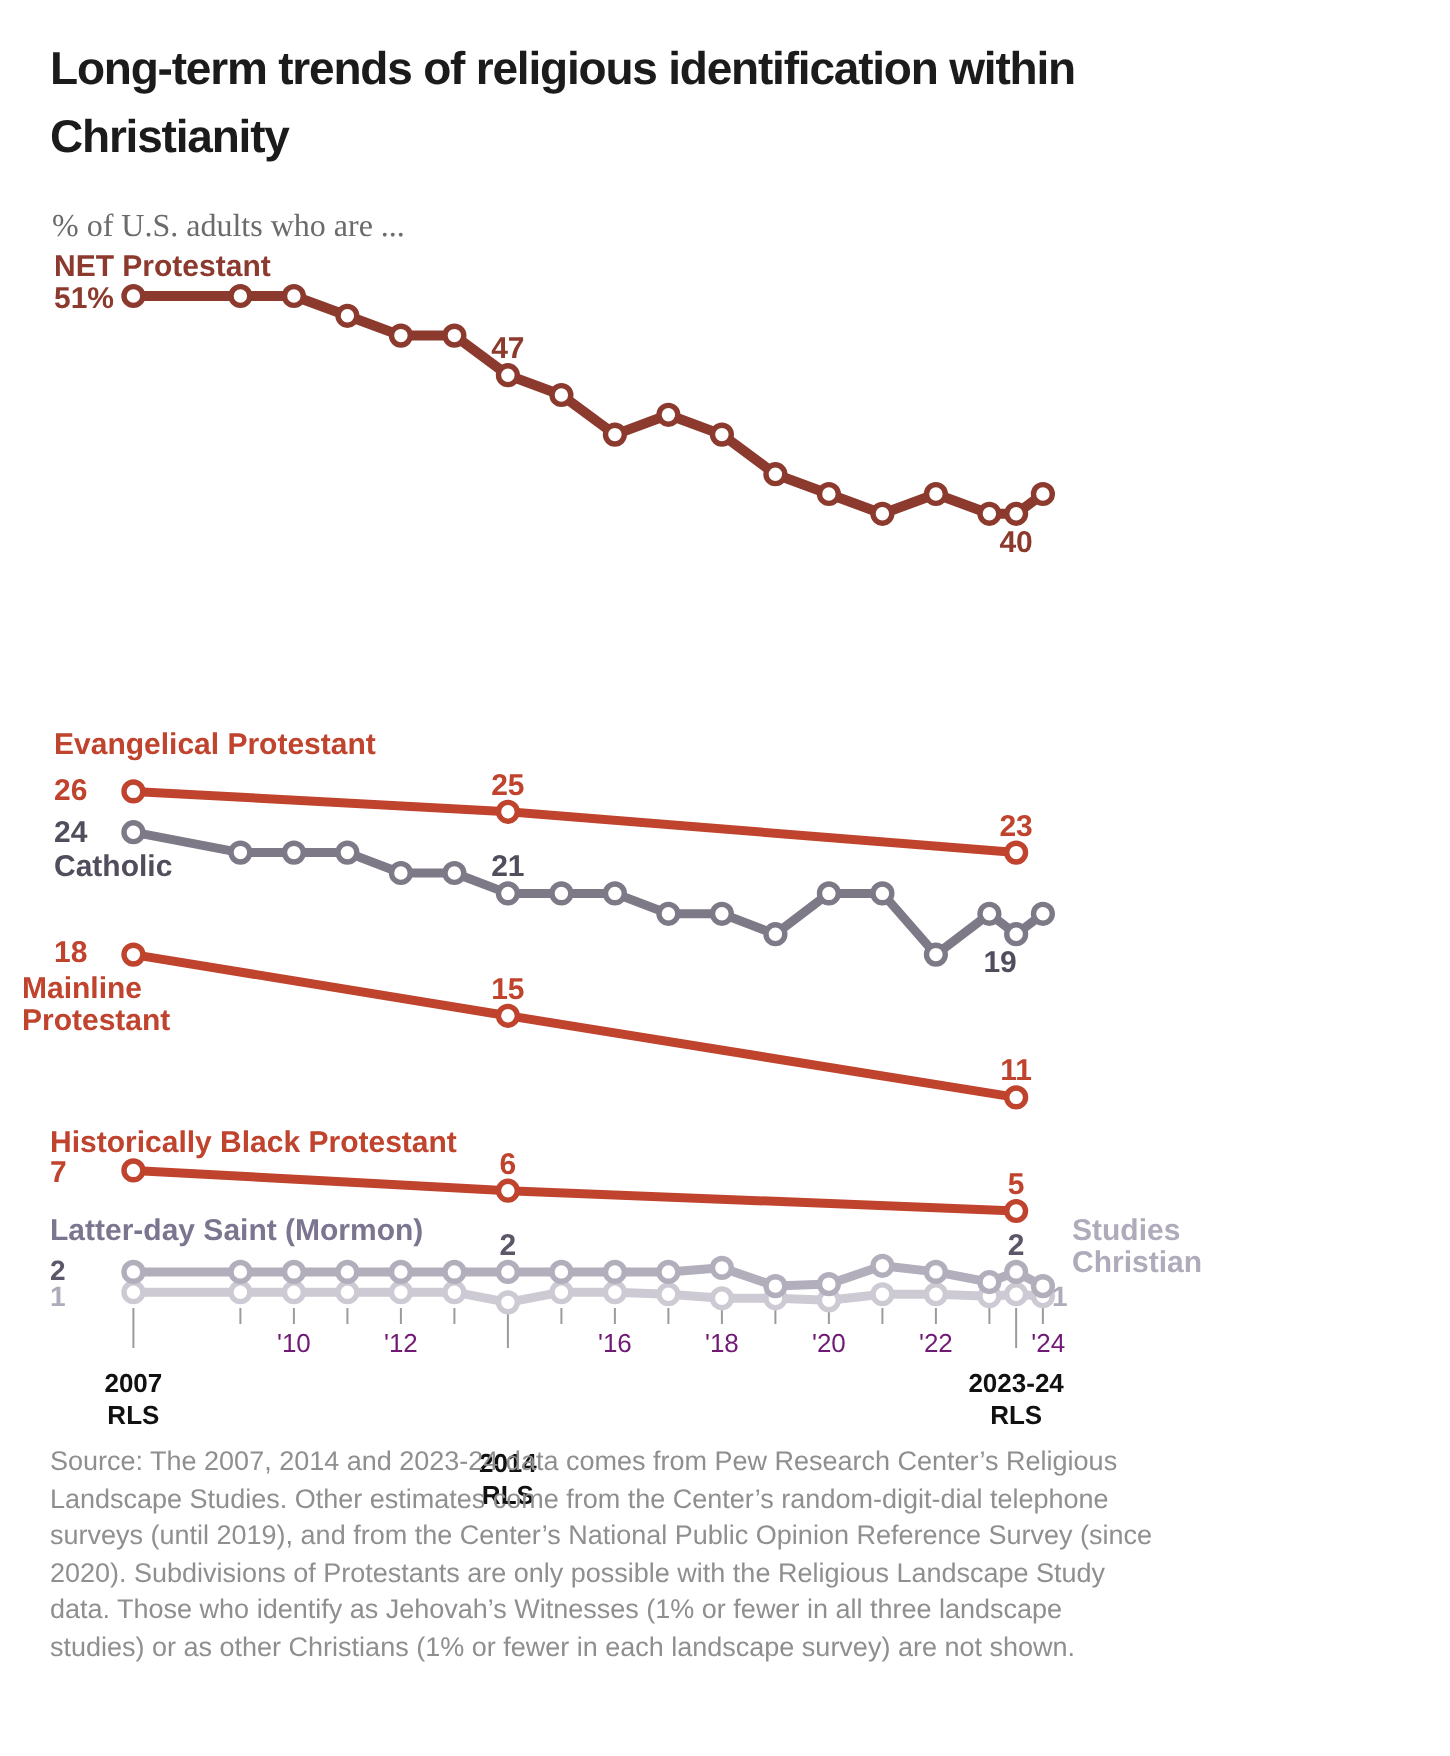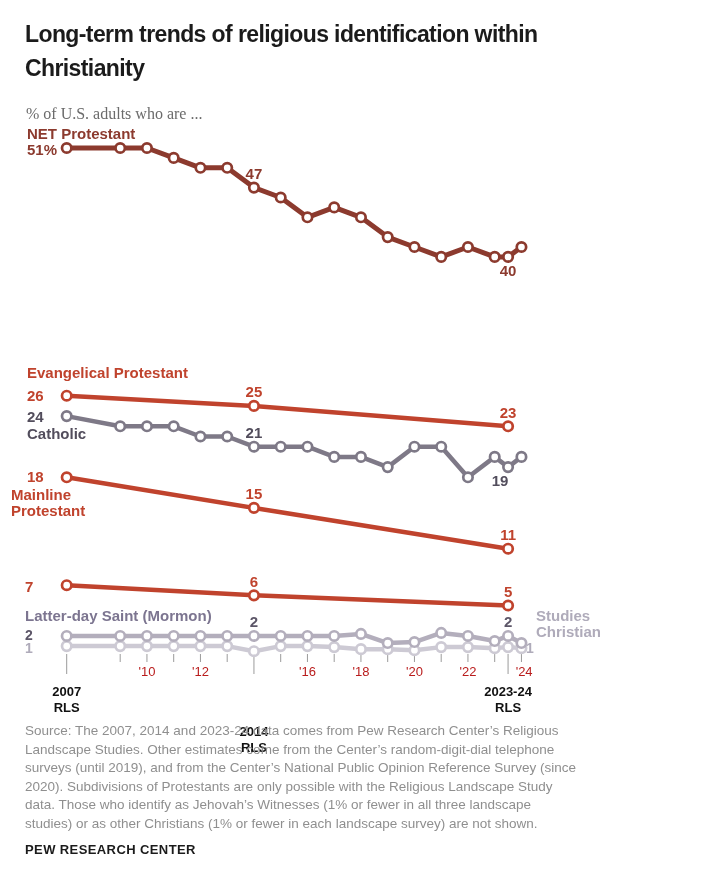--- a/index.html
+++ b/index.html
@@ -9,21 +9,21 @@
   .title{font-size:23px;font-weight:700;color:#1b1b1b;line-height:34px;letter-spacing:-0.6px;white-space:pre-line;}
   .subtitle{font-family:"Liberation Serif",serif;font-size:16px;color:#6b6b6b;}
   .slabel{font-size:15px;font-weight:700;line-height:16px;white-space:pre-line;}
   .slabel-sm{font-size:14px;font-weight:700;line-height:14px;}
   .maroon{color:#8C3A2E}
   .red{color:#C0432D}
   .cath{color:#524D5C}
   .ldsh{color:#7C7590}
   .ldsv{color:#5C5668}
   .orth{color:#AFABBA}
-  .yl{position:absolute;top:664px;font-size:13px;color:#b91c1c;transform:translateX(-50%);}
+  .yl{position:absolute;top:664px;font-size:13px;color:#701a75;transform:translateX(-50%);}
   .rls{position:absolute;top:684px;font-size:13px;font-weight:700;color:#111;line-height:15.5px;
        text-align:center;white-space:pre-line;transform:translateX(-50%);}
   .source{font-size:13.5px;line-height:18.6px;color:#8f8f8f;white-space:pre-line;width:630px;}
   .footer{font-size:13px;font-weight:700;color:#1b1b1b;letter-spacing:0.4px;}
   svg text.vl{font-family:"Liberation Sans",sans-serif;font-size:15px;font-weight:700;text-anchor:middle;}
 </style>
 </head>
 <body>
 
 <div id="canvas">
@@ -157,20 +157,21 @@
   <div class="abs slabel maroon" style="left:27px;top:142px;">51%</div>
 
   <div class="abs slabel red" style="left:27px;top:365px;">Evangelical Protestant</div>
   <div class="abs slabel red" style="left:27px;top:388px;">26</div>
   <div class="abs slabel cath" style="left:27px;top:409px;">24</div>
   <div class="abs slabel cath" style="left:27px;top:426px;">Catholic</div>
   <div class="abs slabel red" style="left:27px;top:469px;">18</div>
   <div class="abs slabel red" style="left:11px;top:487px;">Mainline
 Protestant</div>
 
+  <div class="abs slabel red" style="left:25px;top:564px;">Historically Black Protestant</div>
   <div class="abs slabel red" style="left:25px;top:579px;">7</div>
   <div class="abs slabel ldsh" style="left:25px;top:608px;">Latter-day Saint (Mormon)</div>
   <div class="abs slabel-sm ldsv" style="left:25px;top:628px;">2</div>
   <div class="abs slabel-sm orth" style="left:25px;top:641px;">1</div>
   <div class="abs slabel orth" style="left:536px;top:608px;">Studies
 Christian</div>
   <div class="abs slabel-sm orth" style="left:526px;top:641px;">1</div>
 
   <div id="axis-labels">
       <div class="yl" style="left: 146.95px;">'10</div>
@@ -187,14 +188,13 @@
       <div class="rls" style="left: 508.075px; text-align: center;">2023-24
 RLS</div>
     </div>
 
   <div class="abs source" style="left:25px;top:722px;">Source: The 2007, 2014 and 2023-24 data comes from Pew Research Center’s Religious
 Landscape Studies. Other estimates come from the Center’s random-digit-dial telephone
 surveys (until 2019), and from the Center’s National Public Opinion Reference Survey (since
 2020). Subdivisions of Protestants are only possible with the Religious Landscape Study
 data. Those who identify as Jehovah’s Witnesses (1% or fewer in all three landscape
 studies) or as other Christians (1% or fewer in each landscape survey) are not shown.</div>
-  <div class="abs footer" style="left:25px;top:842px;">PEW RESEARCH CENTER</div>
 </div>
 
 </body></html>

